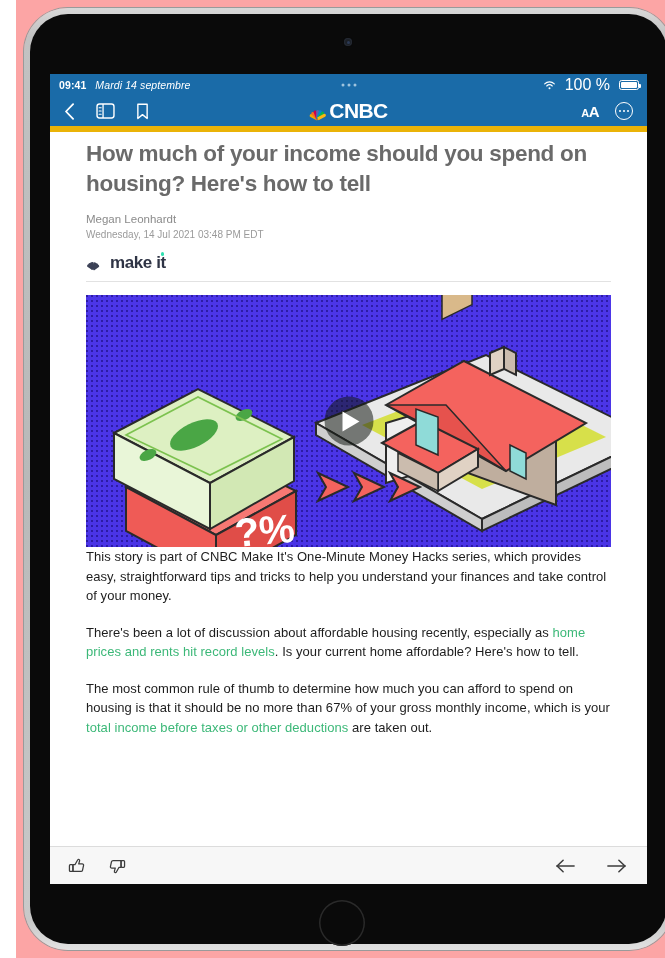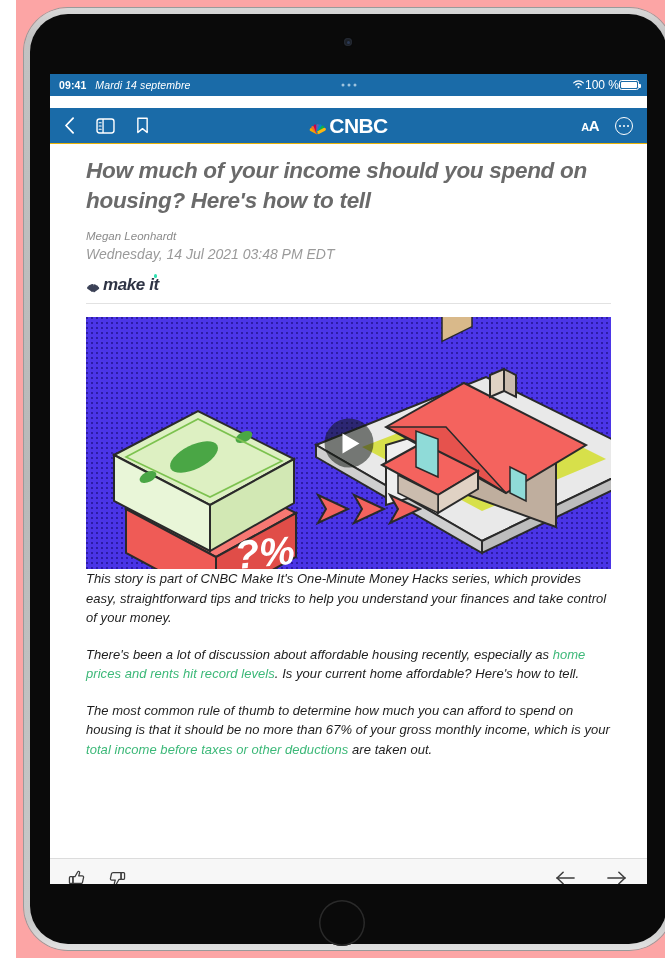--- a/index.html
+++ b/index.html
@@ -67,40 +67,39 @@
   .status-time { font-weight: bold; letter-spacing: .1px; }
   .status-date { letter-spacing: .1px; font-style: italic; }
   .status-center {
     position: absolute; left: 50%; top: 50%;
     transform: translate(-50%,-50%);
     display: flex; gap: 3px; align-items: center;
   }
   .dot3 { width: 3px; height: 3px; border-radius: 50%; background: #9fc4de; }
   .status-right {
     position: absolute; right: 8px; top: 50%; transform: translateY(-50%);
-    display: flex; align-items: center; gap: 0;
-    font-size: 12px;
+    display: flex; align-items: center; gap: 9px;
+    font-size: 16px;
   }
   .battery {
     width: 20px; height: 10px; border: 1.2px solid #ffffff;
     border-radius: 2.5px; position: relative; padding: 1px;
   }
   .battery:after {
     content: ""; position: absolute; right: -3.2px; top: 3px;
     width: 2px; height: 4px; background: #ffffff; border-radius: 0 1px 1px 0;
   }
   .battery i { display:block; height:100%; width:100%; background:#fff; border-radius:1px; }
 
   
   .toolbar {
     position: relative; height: 36px; width: 100%;
     background: #1a6ba8;
     display: flex; align-items: center;
-    border-bottom: 1px solid #eab308;
-    margin-top: 12px;
+    border-bottom: 6px solid #eab308;
   }
   .tb-left { display: flex; align-items: center; gap: 21px; padding-left: 14px; }
   .tb-right {
     position: absolute; right: 14px; top: 50%; transform: translateY(-50%);
     display: flex; align-items: center; gap: 16px;
   }
   .tb-icon { color: #ffffff; display: flex; align-items: center; justify-content: center; cursor: pointer; }
   .aa { color:#fff; font-weight:600; letter-spacing:-0.5px; display:flex; align-items:baseline; }
   .aa .small { font-size: 11px; }
   .aa .big { font-size: 15px; }
@@ -122,45 +121,45 @@
   .peacock i {
     position: absolute; left: 50%; bottom: 1px;
     width: 3.4px; height: 9px; border-radius: 2px 2px 0 0;
     transform-origin: 50% 100%;
   }
 
   
   .article {
     height: 714px; width: 100%;
     background: #ffffff;
-    padding: 12px 36px 0 36px;
+    padding: 7px 36px 0 36px;
     overflow: hidden;
-    font-style: italic;
   }
   .headline {
     font-size: 22.5px; line-height: 30px; font-weight: bold;
     color: #6a6a6a; letter-spacing: -0.3px;
     margin-bottom: 14px;
   }
   .author { font-size: 11.5px; color: #8b8b8b; margin-bottom: 4px; }
-  .pubdate { font-size: 14px; color: #9a9a9a; margin-bottom: 13px; }
+  .pubdate { font-size: 10px; color: #9a9a9a; margin-bottom: 13px; }
   .makeit-row {
     border-bottom: 1px solid #e2e2e2;
     padding-bottom: 8px; margin-bottom: 13px;
     display: flex; align-items: center; gap: 4px;
   }
   .makeit-peacock { width: 13px; height: 11px; position: relative; }
   .makeit-peacock i {
     position: absolute; left: 50%; bottom: 0;
     width: 2.6px; height: 7px; border-radius: 1.6px 1.6px 0 0;
     transform-origin: 50% 100%; background: #3c4257;
   }
   .makeit-text {
     font-size: 17px; font-weight: bold; color: #2f3445; letter-spacing: -0.4px;
     position: relative;
+    margin-left: 7px;
   }
   .makeit-dot {
     position: absolute; right: 1.5px; top: -1px;
     width: 3.6px; height: 3.6px; border-radius: 50%; background: #2ee0b0;
   }
 
   
   .hero {
     position: relative; width: 100%; height: 252px;
     overflow: hidden; background: #4733e0;

